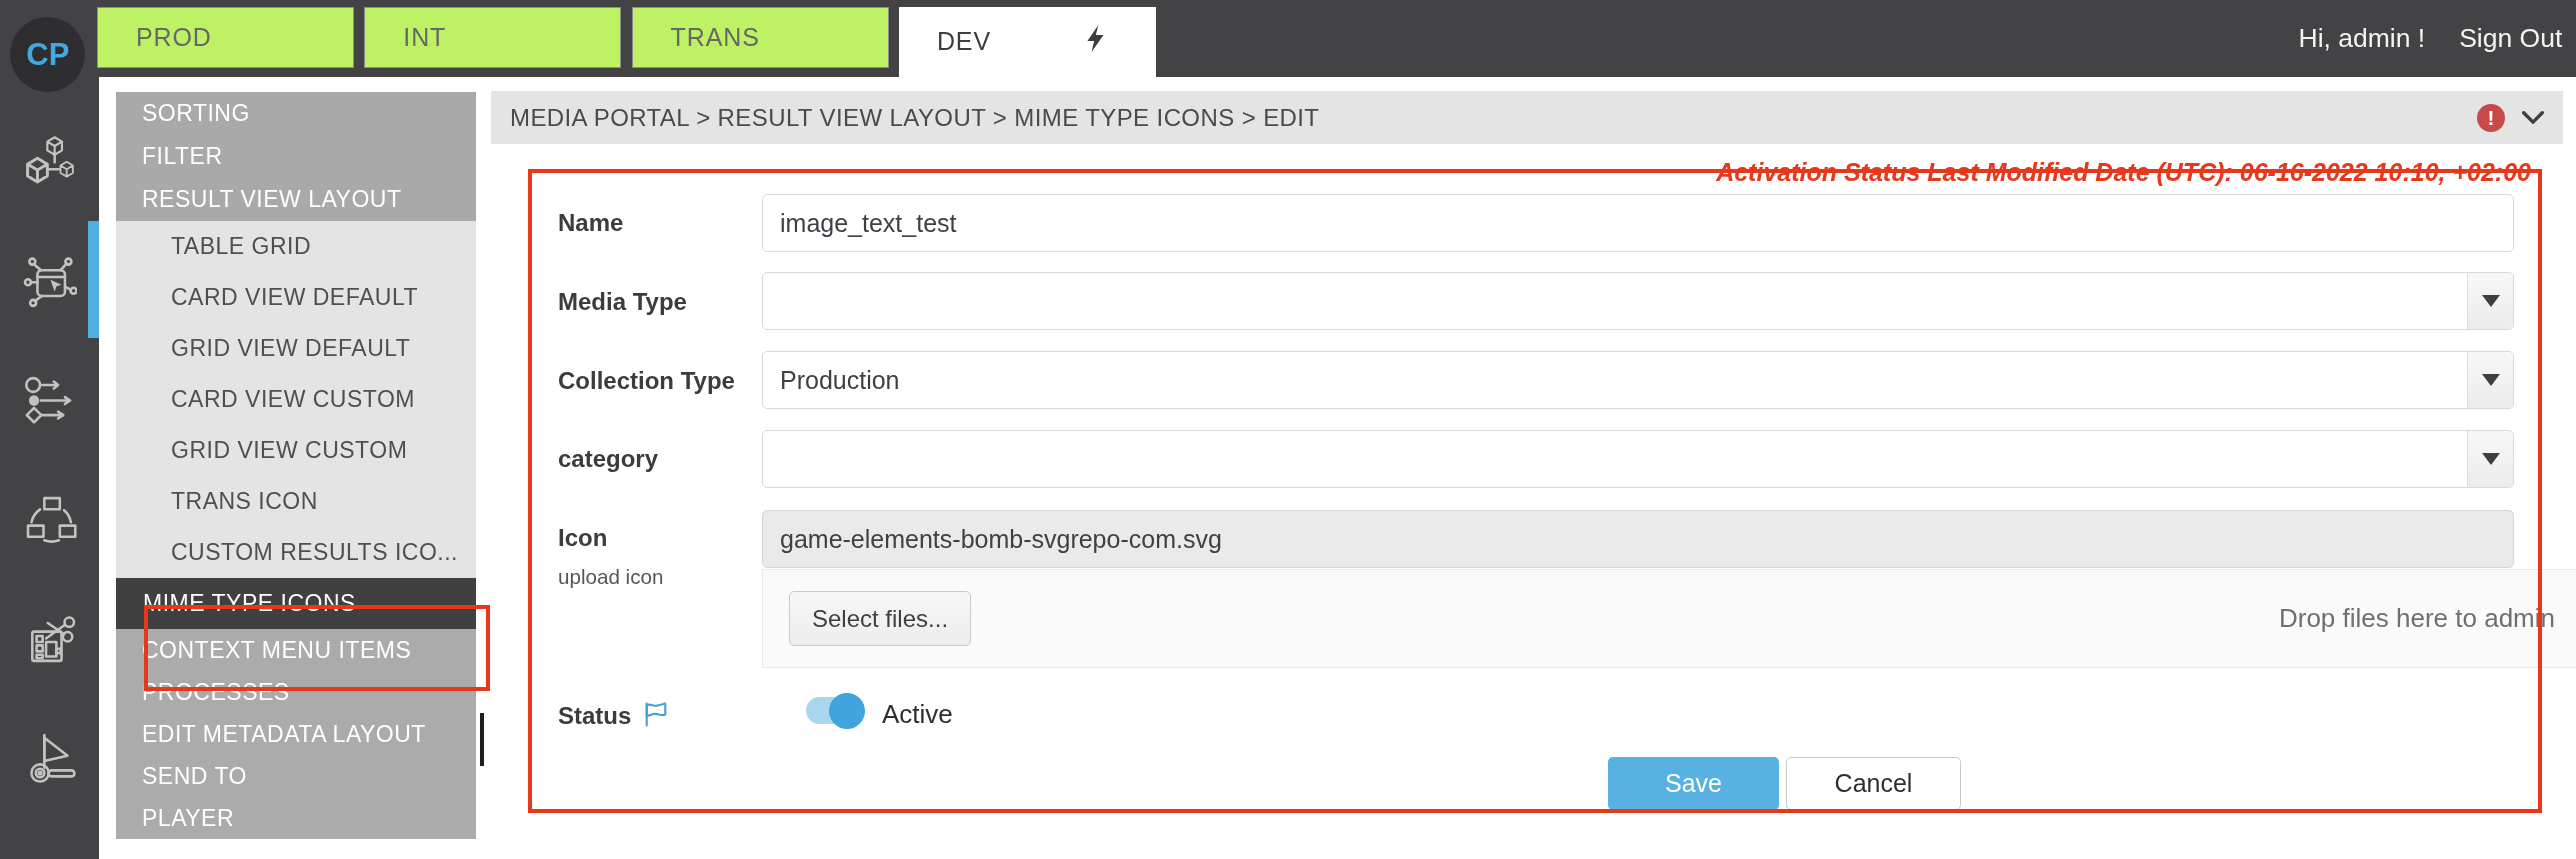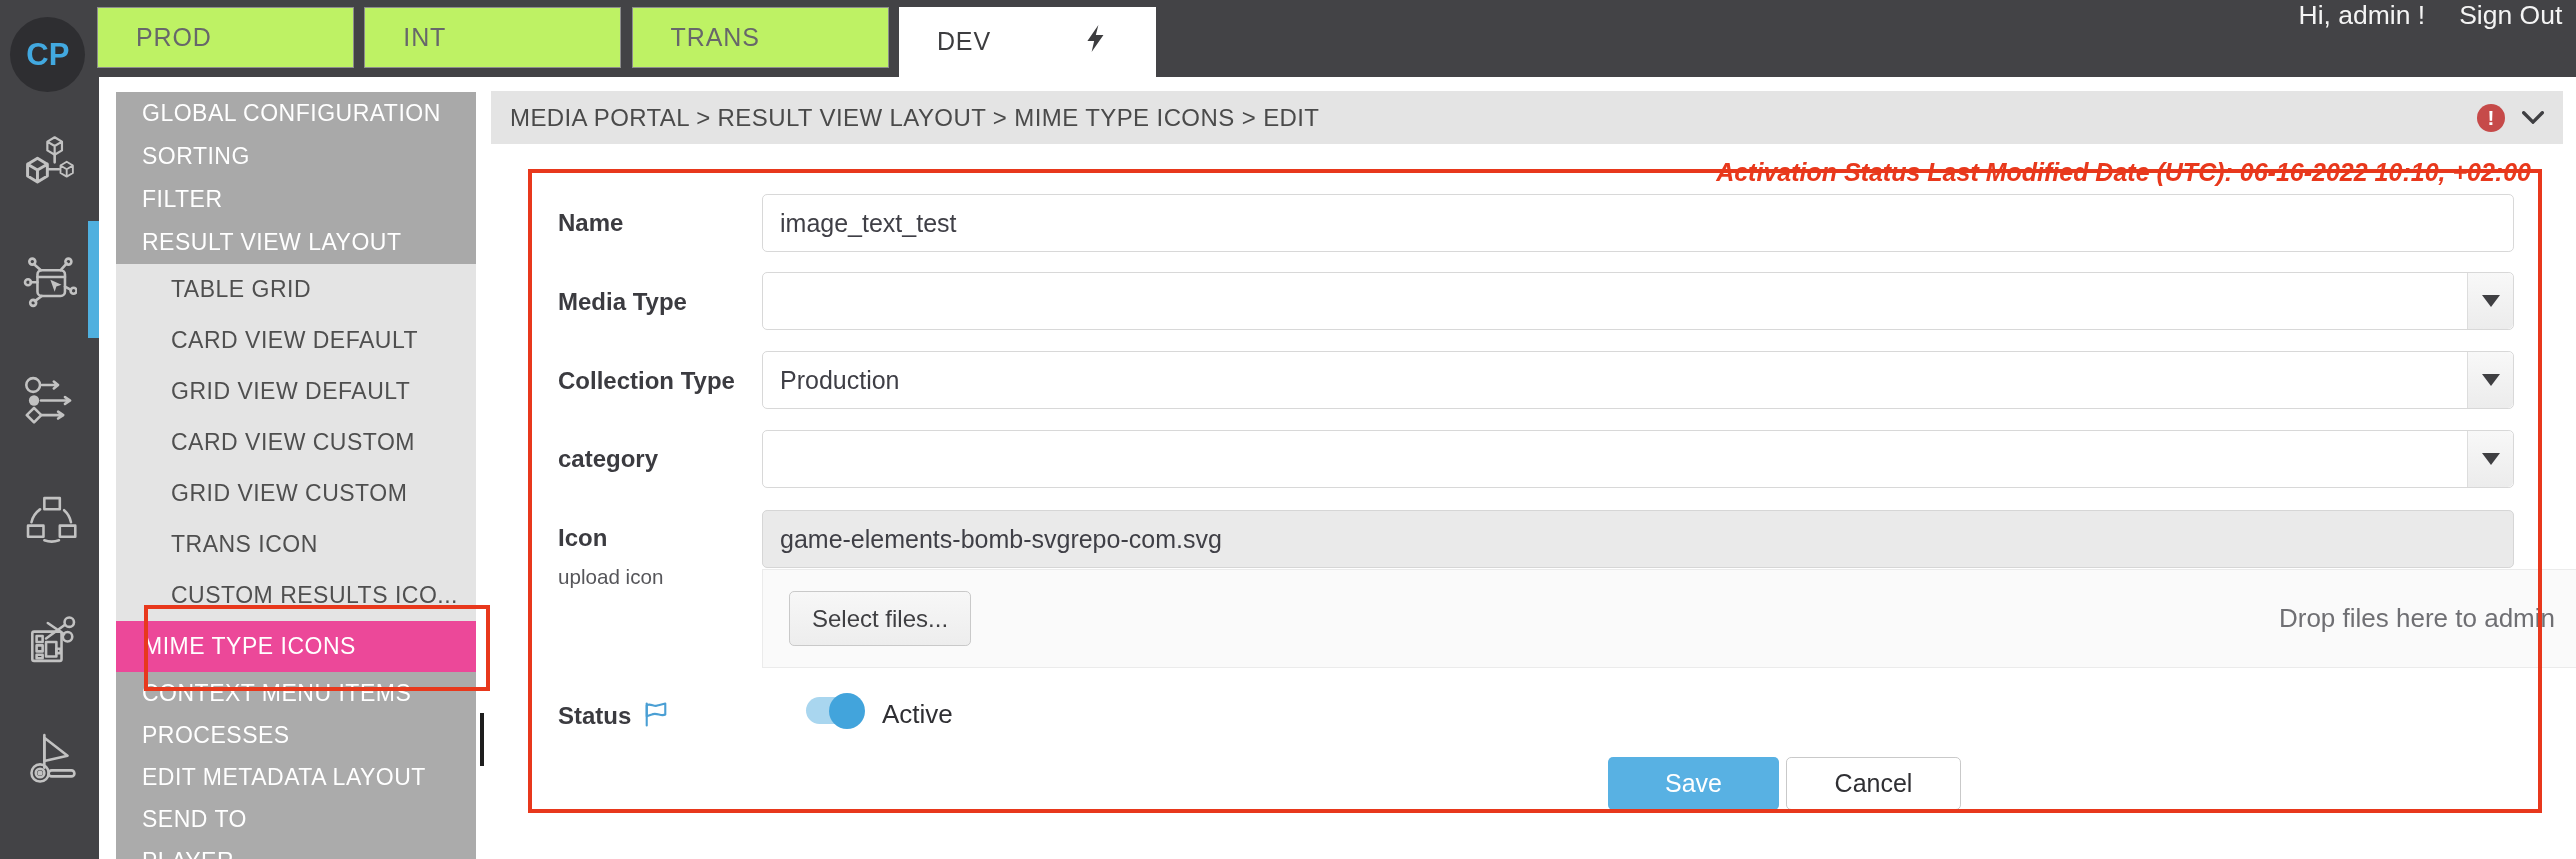--- a/index.html
+++ b/index.html
@@ -10,37 +10,37 @@
   .topbar{position:absolute;left:0;top:0;width:2576px;height:77px;background:#434346;}
   .logo-badge{position:absolute;left:10.3px;top:17px;width:75px;height:75px;border-radius:50%;
               background:#2e2e31;color:#42a9e0;font-size:31px;font-weight:bold;
               display:flex;align-items:center;justify-content:center;z-index:3;}
   .tabs{position:absolute;left:97px;top:6.9px;display:flex;gap:10.3px;align-items:flex-start;z-index:2;}
   .tab{width:257px;height:61px;background:#bef264;border:0.9px solid #8d8d8d;color:#67676a;
        font-size:25px;letter-spacing:0.9px;display:flex;align-items:center;padding-left:38px;
        box-sizing:border-box;cursor:pointer;}
   .tab.active{height:70px;background:#ffffff;border:none;color:#3d3d3f;
               justify-content:space-between;padding-right:50px;}
-  .user-area{position:absolute;right:13.7px;top:0;height:77px;display:flex;
+  .user-area{position:absolute;right:13.7px;top:0;height:77px;display:flex;align-items:center;
              gap:34px;color:#f4f4f4;font-size:26.5px;z-index:2;}
 
   
   .rail{position:absolute;left:0;top:77px;width:99px;height:783px;background:#434346;}
   .rail-icon{position:absolute;left:22px;width:55px;height:55px;}
   .rail-icon svg{width:55px;height:55px;stroke:#c2c2c2;fill:none;stroke-width:3;
                  stroke-linecap:round;stroke-linejoin:round;}
   .active-indicator{position:absolute;left:88px;top:221px;width:11px;height:117px;background:#4fb0df;}
 
   
   .menu{position:absolute;left:116px;top:92px;width:360px;z-index:1;}
   .menu-item{display:flex;align-items:center;box-sizing:border-box;font-size:23px;
              letter-spacing:0.5px;padding-left:26px;cursor:pointer;}
   .menu-item.group{height:43px;background:#a9a9a9;color:#ffffff;}
   .menu-item.sub{height:51px;background:#e4e4e4;color:#4f4f4f;padding-left:55px;}
-  .menu-item.sub.active{background:#ec4899;color:#ffffff;padding-left:27px;}
+  .menu-item.sub.active{background:#404040;color:#ffffff;padding-left:27px;}
   .menu-item.bottom{height:42px;background:#ababab;color:#ffffff;}
 
   
   .breadcrumb-bar{position:absolute;left:491px;top:91px;width:2072px;height:53px;
                   background:#e4e4e4;display:flex;align-items:center;box-sizing:border-box;
                   padding:12px 19px;}
   .breadcrumb{flex:1;font-size:24px;color:#4a4a4a;letter-spacing:0.4px;}
   .alert-badge{width:28px;height:28px;border-radius:50%;background:#c64a49;color:#ffffff;
                font-size:20.6px;font-weight:bold;display:flex;align-items:center;
                justify-content:center;margin-right:17px;}
@@ -186,21 +186,20 @@
       <circle cx="21" cy="50" r="10"></circle>
       <circle cx="21" cy="50" r="5"></circle>
       <circle cx="21" cy="50" r="1.5" fill="#c2c2c2"></circle>
       <rect x="31" y="47" width="30" height="7" rx="3.5"></rect>
     </svg>
   </div>
   <div class="active-indicator"></div>
 
   <div class="menu">
     <div>
-        <div class="menu-item group">GLOBAL CONFIGURATION</div>
         <div class="menu-item group">SORTING</div>
         <div class="menu-item group">FILTER</div>
         <div class="menu-item group">RESULT VIEW LAYOUT</div>
       </div>
     <div>
         <div class="menu-item sub">TABLE GRID</div>
         <div class="menu-item sub">CARD VIEW DEFAULT</div>
         <div class="menu-item sub">GRID VIEW DEFAULT</div>
         <div class="menu-item sub">CARD VIEW CUSTOM</div>
         <div class="menu-item sub">GRID VIEW CUSTOM</div>

